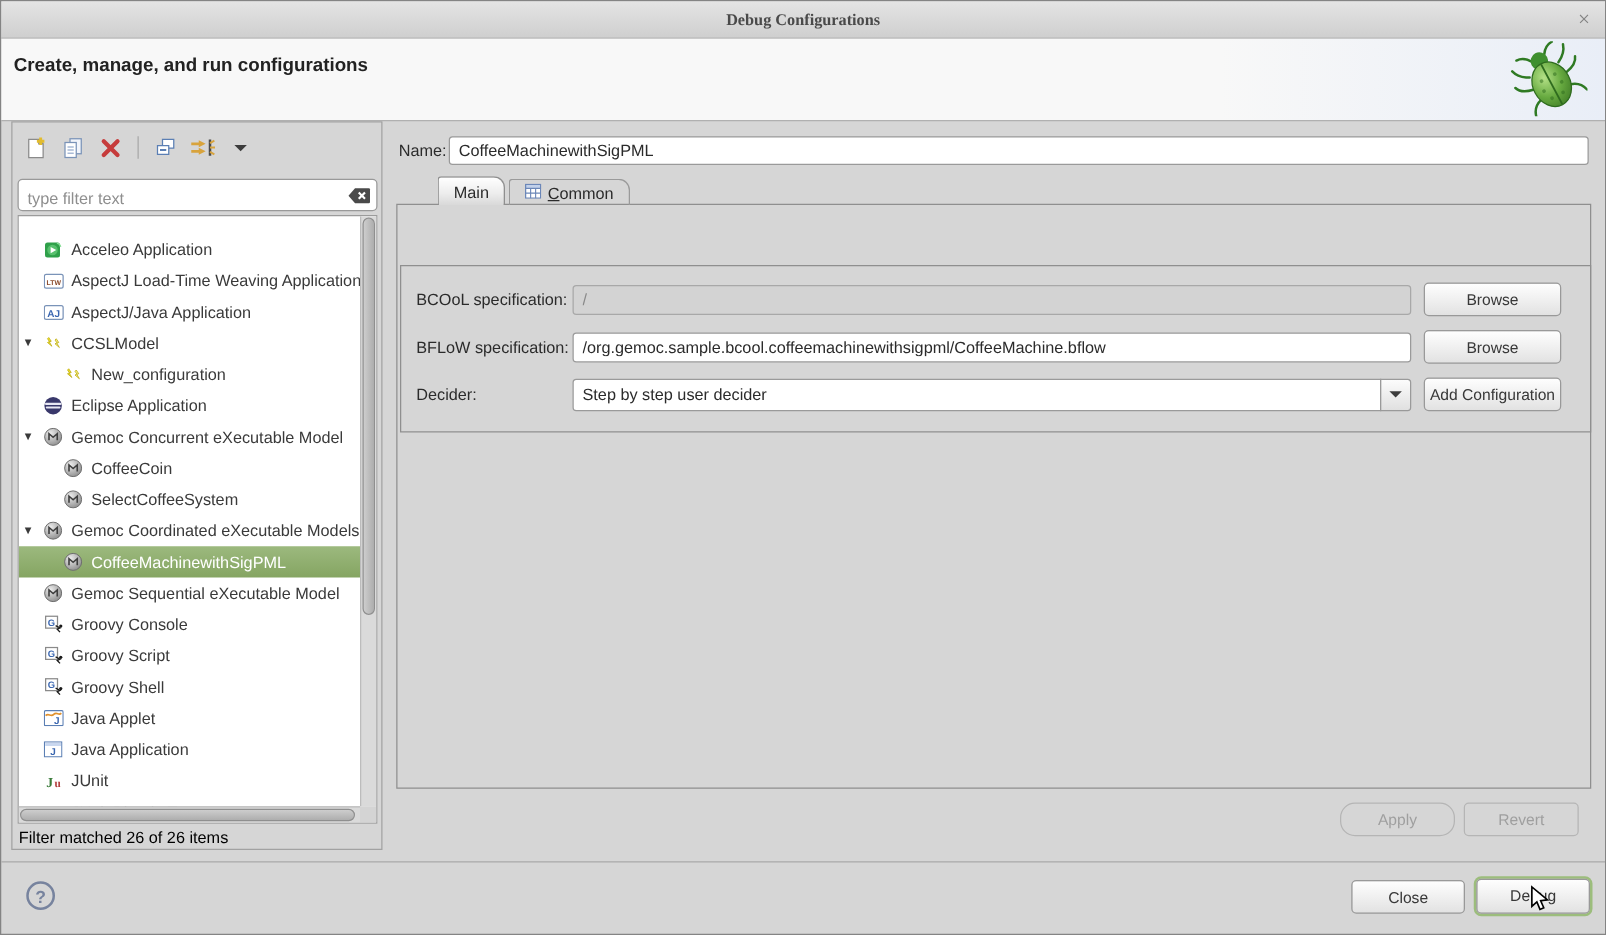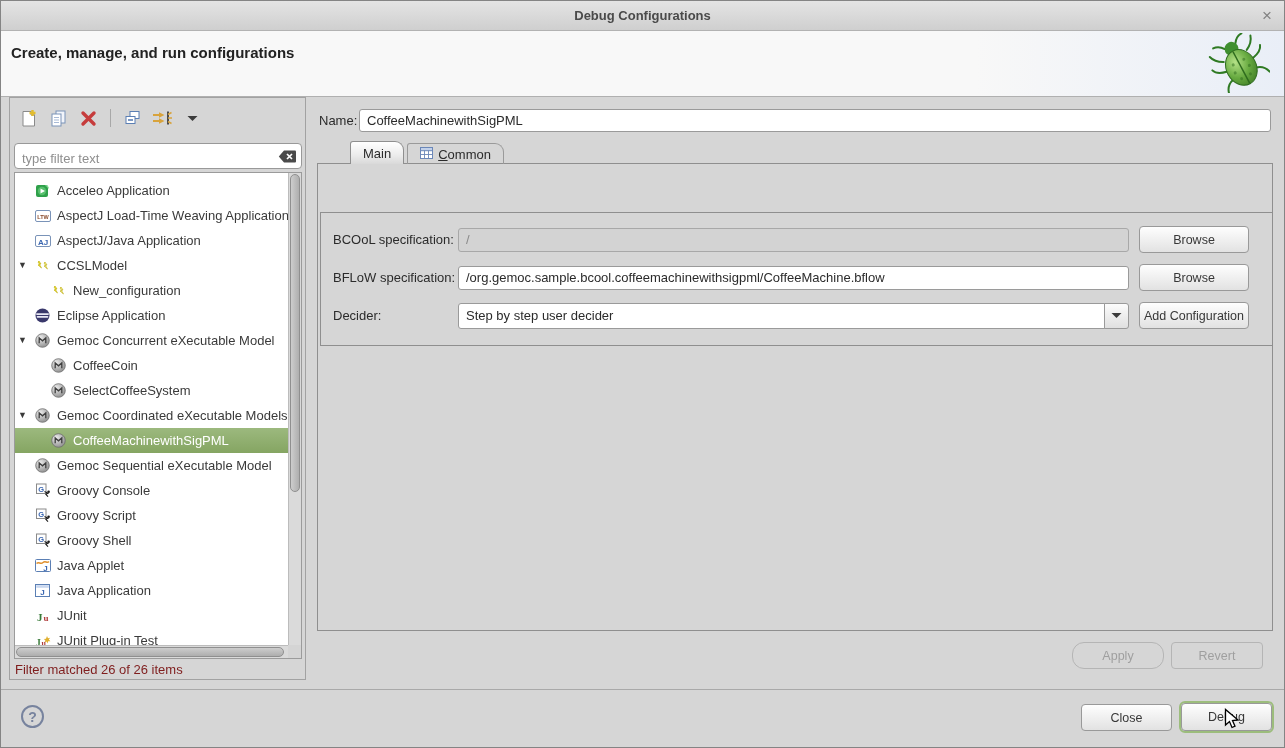--- a/index.html
+++ b/index.html
@@ -1,21 +1,21 @@
 <!DOCTYPE html>
 <html><head>
 <meta charset="utf-8">
 <style>
   * { box-sizing: border-box; margin: 0; padding: 0; }
   html,body { font-family: "Liberation Sans", sans-serif; background:#d6d6d6; }
   .window { position:relative; width:1285px; height:748px; background:#d6d6d6;
             border:1px solid #848484; overflow:hidden; }
   
   .titlebar { position:absolute; left:0; top:0; right:0; height:30px;
-              background:linear-gradient(#e4e4e4,#cfcfcf); border-bottom:1px solid #b2b2b2; }
+              background:linear-gradient(#e4e4e4,#cfcfcf); border-bottom:1px solid #b2b2b2;font-family:Liberation Serif, serif; }
   .titlebar .title { display:block; line-height:30px; text-align:center;
                      font-size:13px; font-weight:bold; color:#4a4a4a; }
   .titlebar .close { position:absolute; right:12px; top:0; line-height:29px;
                      font-size:17px; color:#828282; }
   
   .header { position:absolute; left:0; top:30px; right:0; height:66px;
             background:linear-gradient(to right,#f8f8f8 76%,#e9eef7);
             border-bottom:1px solid #b0b0b0; }
   .header .htitle { position:absolute; left:10px; top:13px; font-size:15px;
                     font-weight:bold; color:#222; }
@@ -25,38 +25,38 @@
                border:1px solid #a2a2a2; background:#d6d6d6; }
   .toolbar { position:absolute; left:6px; top:6px; height:28px; display:flex; align-items:center; gap:5px; }
   .tbtn { width:25px; height:25px; display:flex; align-items:center; justify-content:center; }
   .tbsep { width:1px; height:18px; background:#a8a8a8; margin:0 4px; }
   .filterwrap { position:absolute; left:4px; top:45px; width:288px; height:26px; }
   .filterwrap input { width:100%; height:26px; border:1px solid #999; border-radius:4px;
                       padding:4px 26px 0 7px; font-size:13px; color:#3a3a3a; background:#fff; }
   .filterwrap input::placeholder { color:#8f8f8f; }
   .clearicon { position:absolute; right:5px; top:6px; }
   .treebox { position:absolute; left:4px; top:74px; width:288px; height:487px;
-             background:#fff; border:1px solid #9b9b9b; overflow:hidden; padding-top:5px; }
+             background:#fff; border:1px solid #9b9b9b; overflow:hidden; padding-top:14px; }
   .trow { position:relative; height:25px; display:flex; align-items:center;
           margin-right:13px; font-size:13px; color:#3a3a3a; white-space:nowrap; }
   .trow.sel { background:linear-gradient(#9cb97e,#85a562); color:#fff; }
   .arrow { position:absolute; left:3px; top:8px; font-size:9px; color:#3a3a3a; line-height:9px; }
   .ticon { margin-left:20px; width:18px; display:flex; align-items:center; flex:none; }
   .ticon.ind2 { margin-left:36px; }
   .tlabel { margin-left:4px; }
   .vscroll { position:absolute; right:0; top:0; bottom:13px; width:13px;
              background:#dadada; border-left:1px solid #bcbcbc; }
   .vthumb { position:absolute; left:1px; right:1px; top:1px; height:318px;
             background:linear-gradient(to right,#cdcdcd,#aeaeae); border:1px solid #8f8f8f; border-radius:6px; }
   .hscroll { position:absolute; left:0; right:13px; bottom:0; height:13px;
              background:#dadada; border-top:1px solid #bcbcbc; }
   .hthumb { position:absolute; left:1px; top:1px; bottom:1px; width:98%;
             background:linear-gradient(#cdcdcd,#aeaeae); border:1px solid #8f8f8f; border-radius:6px; }
   .corner { position:absolute; right:0; bottom:0; width:13px; height:13px; background:#d4d4d4; }
-  .status { position:absolute; left:5px; top:564px; font-size:13px; color:#7f1d1d; }
+  .status { position:absolute; left:5px; top:564px; font-size:13px; color:#000000; }
   
   .rightpanel { position:absolute; left:313px; top:96px; width:964px; height:583px; }
   .namelabel { position:absolute; left:5px; top:16px; font-size:13px; color:#2b2b2b; }
   .nameinput { position:absolute; left:45px; top:12px; width:912px; height:23px;
                border:1px solid #9a9a9a; border-radius:3px; padding:0 7px; font-size:13px;
                color:#2b2b2b; background:#fff; font-family:"Liberation Sans",sans-serif; }
   .tabbar { position:absolute; left:3px; top:44px; height:23px; display:flex; align-items:flex-end; z-index:2;padding-left:33px; }
   .tab { display:flex; align-items:center; gap:5px; padding:0 12px; font-size:13px; color:#2b2b2b;
          border:1px solid #9a9a9a; border-bottom:none; border-radius:3px 9px 0 0; height:21px; margin-right:3px; }
   .tab.active { height:23px; background:linear-gradient(#ffffff,#ececec 60%,#d9d9d9); border-color:#8f8f8f; }

